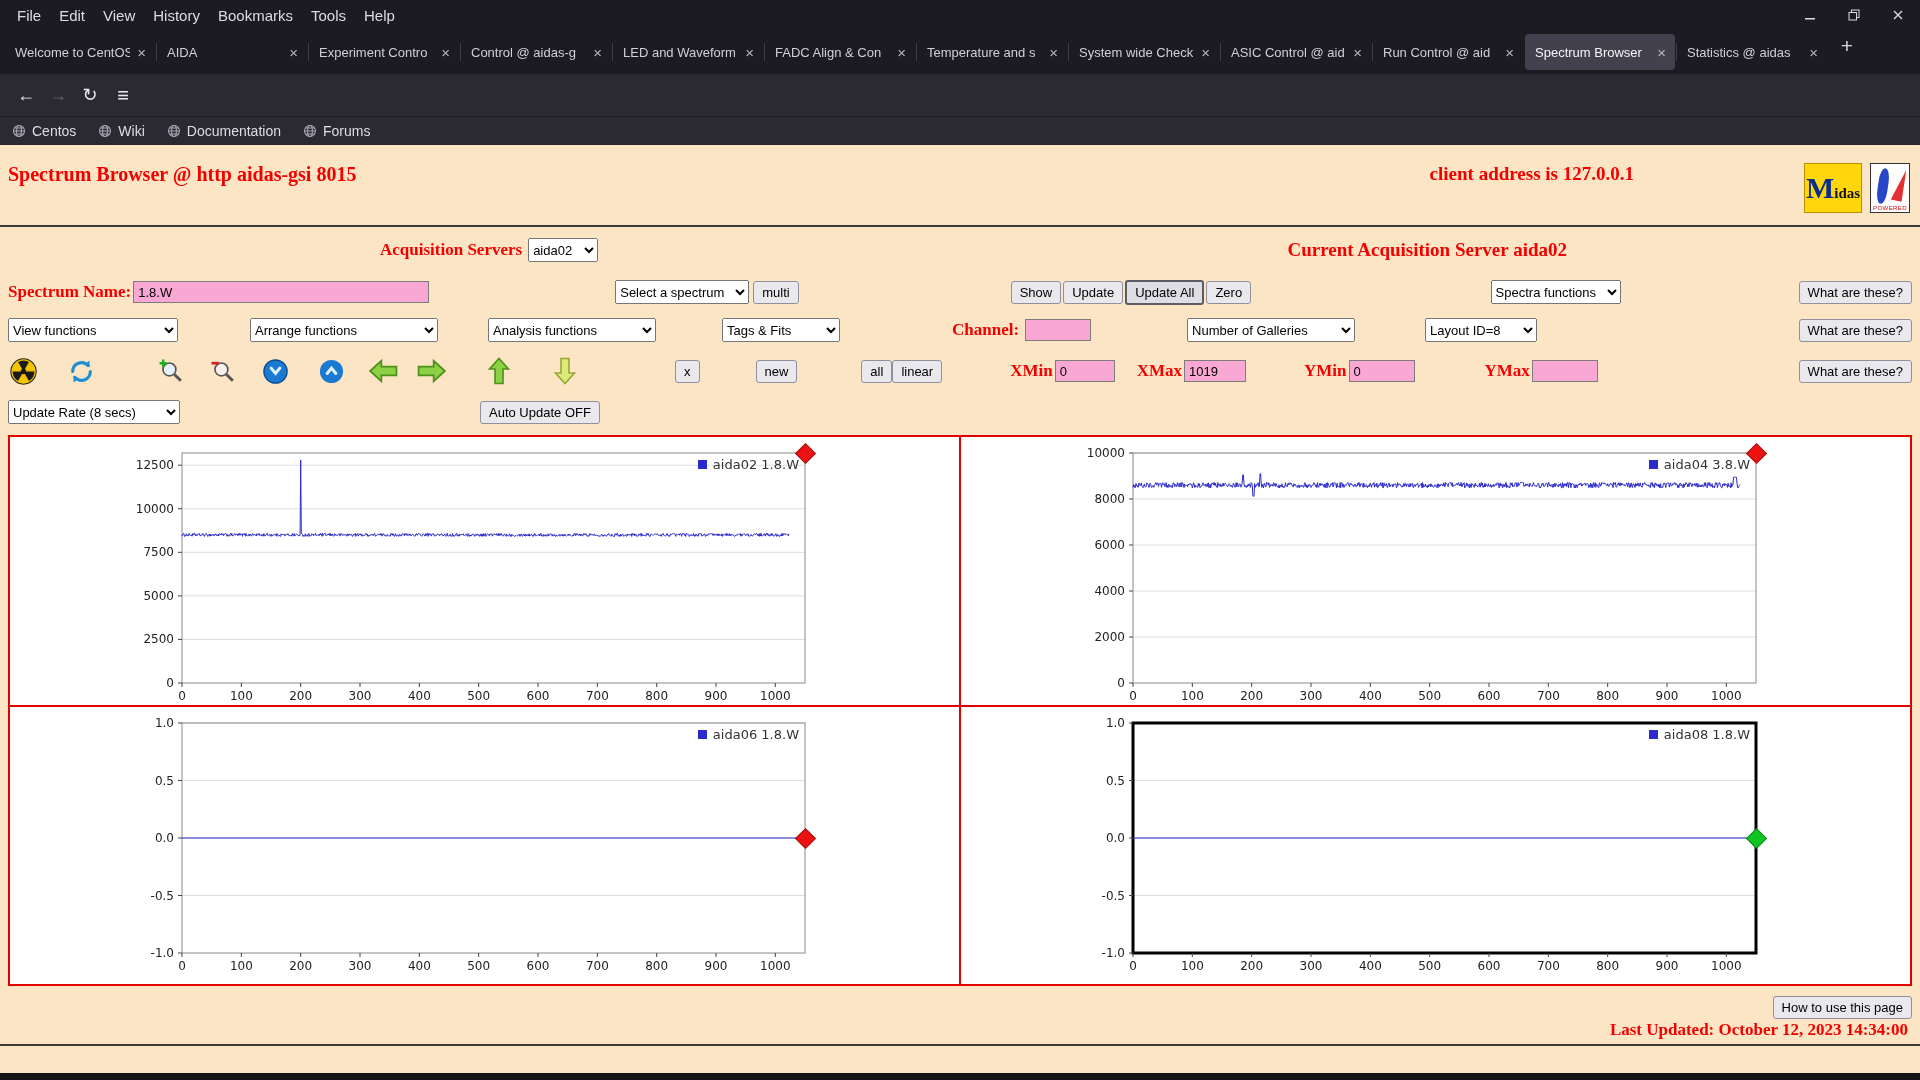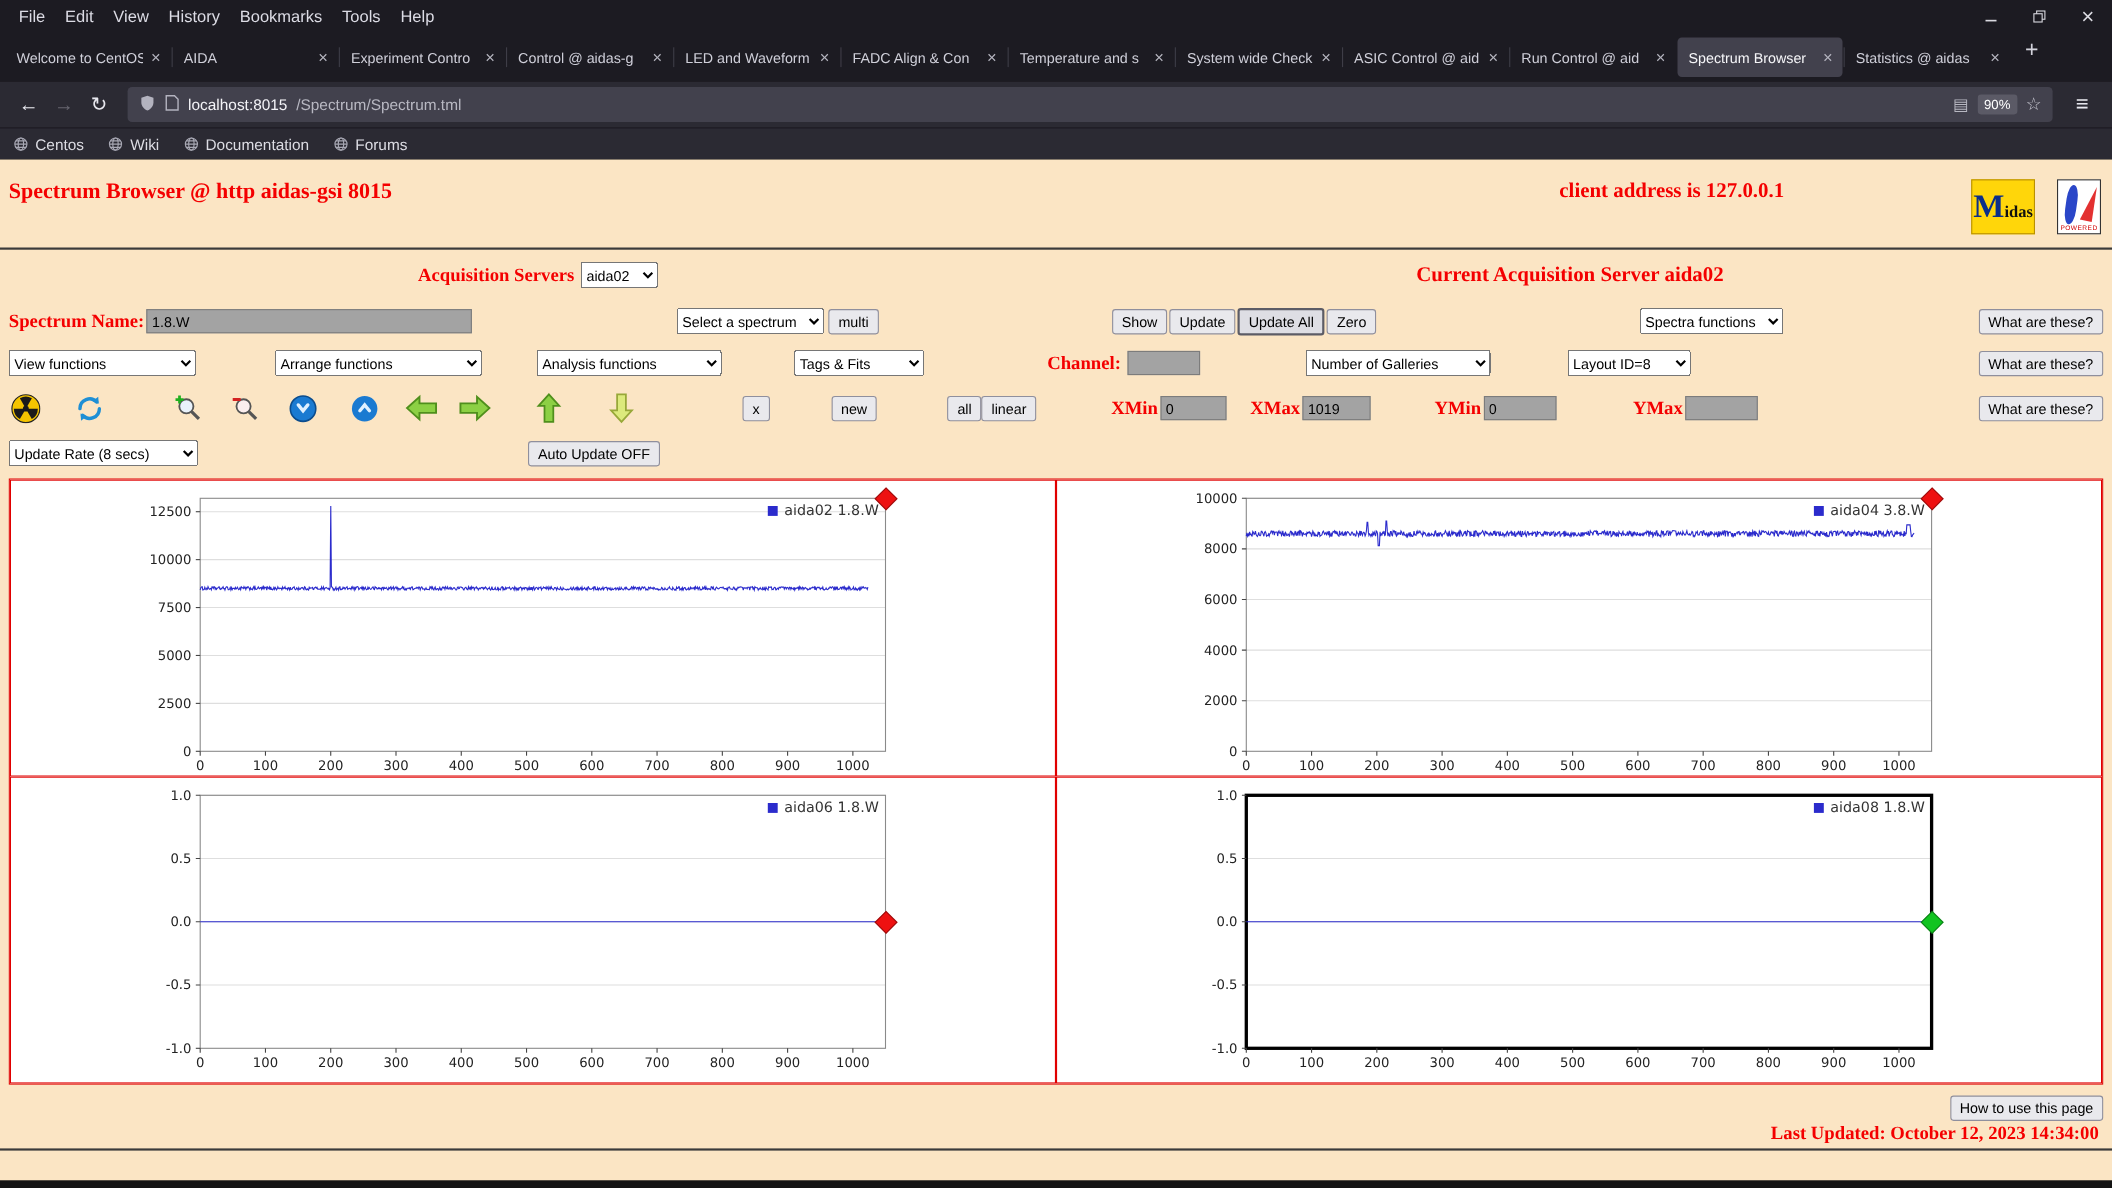--- a/index.html
+++ b/index.html
@@ -36,21 +36,21 @@
   .bookmarksbar{height:29px;background:#2b2a33;border-top:1px solid #211f29;display:flex;align-items:center;padding:0 12px;gap:22px;font-size:14px;color:#dddde4;flex:none;}
   .bookmark{display:flex;align-items:center;gap:6px;cursor:default;}
 
   
   .page{flex:1;background:#fbe5c4;padding:0 8px;font-family:"Liberation Serif","DejaVu Serif",serif;position:relative;overflow:hidden;}
   .desktop-strip{height:7px;background:#141414;flex:none;}
 
   .page-header{display:flex;align-items:flex-start;padding-top:18px;height:68px;}
   .page-title{font-size:20px;font-weight:bold;color:#f40000;}
   .client-addr{margin-left:auto;font-size:19px;font-weight:bold;color:#f40000;}
-  .logos{display:flex;gap:20px;margin-left:170px;margin-right:2px;}
+  .logos{display:flex;gap:8px;margin-left:170px;margin-right:2px;}
   .logo-midas{width:58px;height:50px;background:#ffd60a;border:1px solid #b99000;display:flex;align-items:center;justify-content:center;}
   .midas-word{font-size:15px;color:#111;font-weight:bold;font-family:"Liberation Serif",serif;}
   .midas-word::first-letter{font-size:30px;color:#0b2e8a;}
   .logo-tcl{width:40px;height:50px;background:#fff;border:1px solid #333;position:relative;overflow:hidden;}
   .tcl-feather{position:absolute;left:7px;top:4px;width:10px;height:36px;background:#2a46c8;border-radius:6px/16px;transform:rotate(8deg);}
   .tcl-flame{position:absolute;right:4px;top:5px;width:0;height:0;border-left:9px solid transparent;border-right:2px solid transparent;border-bottom:32px solid #e33131;transform:rotate(12deg);}
   .tcl-caption{position:absolute;bottom:1px;left:0;right:0;font-size:6px;color:#d00000;text-align:center;font-family:"Liberation Sans",sans-serif;letter-spacing:.4px;}
 
   hr.rule{border:none;border-top:2px solid #3a3a3a;margin:12px -8px 0;}
   hr.rule2{border:none;border-top:2px solid #3a3a3a;margin:4px -8px 0;}
@@ -60,21 +60,21 @@
   .red-strong{color:#f40000;font-weight:bold;font-size:19px;}
 
   .row-acq{margin-top:10px;height:26px;}
   .row-spectrum{margin-top:16px;height:26px;}
   .row-functions{margin-top:12px;height:26px;}
   .row-icons{margin-top:12px;height:32px;}
   .row-update{margin-top:12px;height:26px;}
   .row-bottom{margin-top:8px;height:26px;}
 
   select{font:13px "Liberation Sans",sans-serif;height:24px;}
-  .inp{height:22px;border:1px solid #7c7c7c;background:#a3a3a3;font:13px "Liberation Sans",sans-serif;padding:1px 4px;}
+  .inp{height:22px;border:1px solid #7c7c7c;background:#f9a8d4;font:13px "Liberation Sans",sans-serif;padding:1px 4px;}
   .btn{font:13px "Liberation Sans",sans-serif;background:#e9e9ed;border:1px solid #8f8f9d;border-radius:3px;padding:3px 8px;color:#000;white-space:nowrap;}
   .btn-default{border:2px solid #5c5c66;background:#dedee4;}
   .icon-btn{width:30px;height:30px;display:inline-flex;align-items:center;justify-content:center;background:none;border:none;padding:0;}
 
   .charts-grid{margin-top:10px;display:grid;grid-template-columns:1fr 1fr;grid-template-rows:270px 279px;border:1px solid #e00000;}
   .chart-cell{background:#fff;border:1px solid #e00000;position:relative;overflow:hidden;}
   .chart{display:block;}
   .legend{position:absolute;top:20px;right:160px;display:flex;align-items:center;gap:6px;font:13px "DejaVu Sans",sans-serif;color:#333;}
   .lgsq{width:9px;height:9px;display:inline-block;}
   .diamond{position:absolute;width:15px;height:15px;transform:rotate(45deg);border:1px solid rgba(0,0,0,.35);}
@@ -168,34 +168,20 @@
           <span class="tab-close">×</span>
         </div>
       </div>
     <button class="newtab">+</button>
   </div>
 
   <div class="navbar">
     <button class="nav-btn">←</button>
     <button class="nav-btn disabled">→</button>
     <button class="nav-btn">↻</button>
-    <div class="urlbar">
-      <span><svg width="16" height="16" viewBox="0 0 16 16" fill="#b3b3bf">
-            <path d="M8 1l5.5 1.8v4.3c0 3.4-2.3 5.9-5.5 7.4C4.8 13 2.5 10.5 2.5 7.1V2.8Z"></path>
-          </svg></span>
-      <span><svg width="13" height="15" viewBox="0 0 12 14">
-            <path d="M1 1h7l3 3v9H1Z" fill="none" stroke="#b3b3bf" stroke-width="1.2"></path>
-          </svg></span>
-      <span class="url-host">localhost:8015</span>
-        <span class="url-path">/Spectrum/Spectrum.tml</span>
-      <span class="url-spacer"></span>
-      <button class="url-icon">▤</button>
-      <span class="zoom-badge">90%</span>
-      <button class="star">☆</button>
-    </div>
     <button class="appmenu">≡</button>
   </div>
 
   <div class="bookmarksbar" id="bookmarks">
       <span class="bookmark">
         <svg width="14" height="14" viewBox="0 0 16 16">
           <g fill="none" stroke="#a8a8b4" stroke-width="1.2">
             <circle cx="8" cy="8" r="6.3"></circle>
             <ellipse cx="8" cy="8" rx="2.8" ry="6.3"></ellipse>
             <path d="M1.7 8h12.6M2.6 4.6h10.8M2.6 11.4h10.8"></path>

